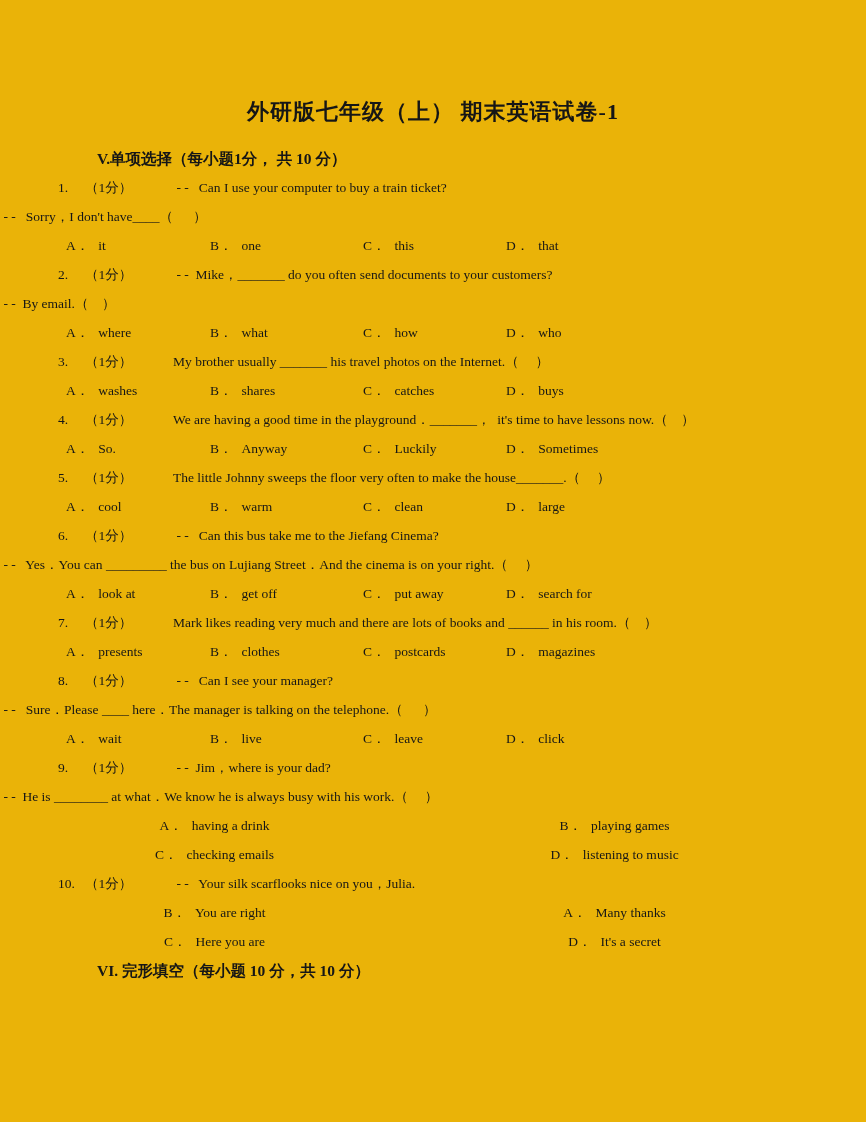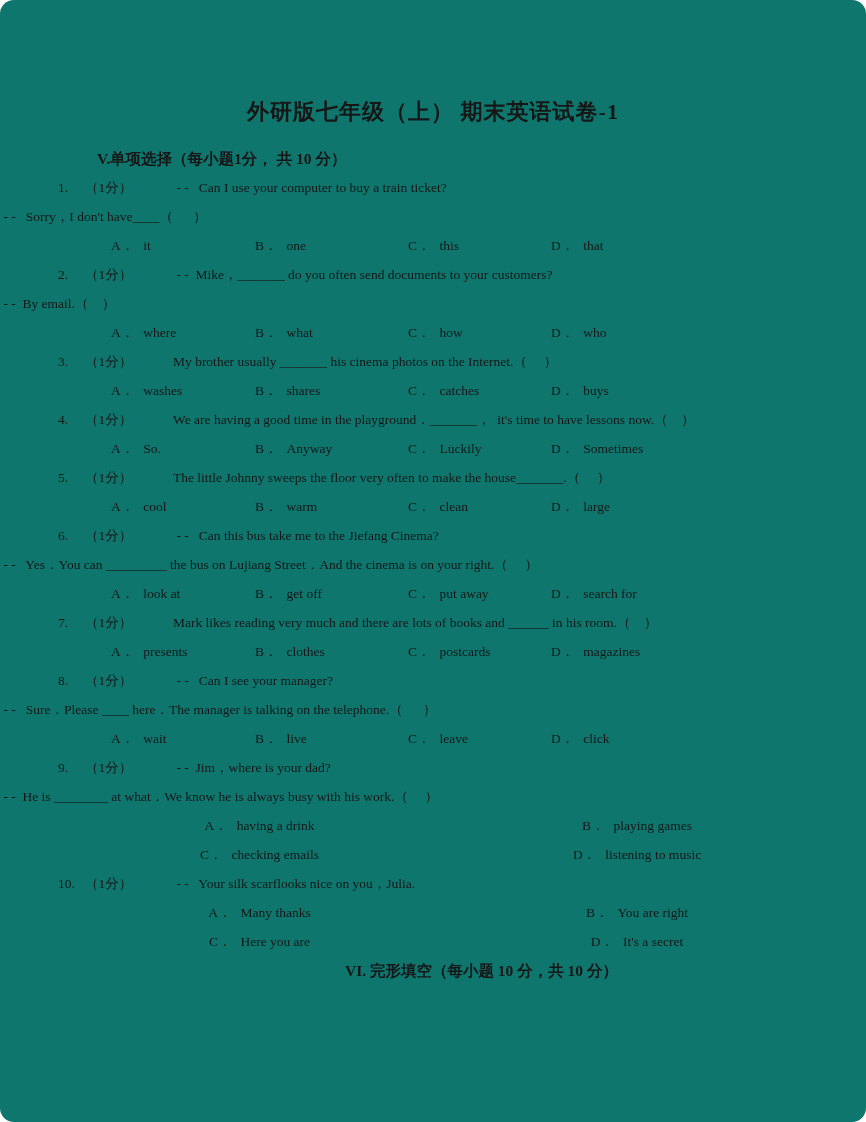--- a/index.html
+++ b/index.html
@@ -2,58 +2,57 @@
 <html><head>
 <meta charset="utf-8">
 <style>
   * { margin: 0; padding: 0; box-sizing: border-box; }
   html, body { background: #ffffff; }
   .page {
     position: relative;
     width: 866px;
     height: 1122px;
     margin: 0 auto;
-    background: #0f766e;
+    background: #eab308;
     color: #161616;
     font-family: "Liberation Serif", "DejaVu Serif", serif;
     padding-top: 97px;
     overflow: hidden;
-    border-radius: 14px;
   }
   .title {
     height: 30px;
     line-height: 30px;
     text-align: center;
     font-size: 22px;
     font-weight: bold;
     letter-spacing: 1px;
     white-space: pre;
   }
   .heading {
     margin-top: 17px;
     height: 29px;
     line-height: 29px;
     padding-left: 97px;
     font-size: 15.5px;
     font-weight: bold;
     white-space: pre;
   }
-  .heading.second { margin-top: 0; text-align: center; }
+  .heading.second { margin-top: 0; }
   .line {
     height: 29px;
     line-height: 29px;
     font-size: 13.5px;
     white-space: pre;
   }
   .first { padding-left: 58px; }
   .qnum  { display: inline-block; min-width: 27px; }
   .qscore{ display: inline-block; min-width: 80px; }
   .qtext { margin-left: 8px; }
   .cont  { }
-  .optrow { padding-left: 111px; display: grid; }
+  .optrow { padding-left: 66px; display: grid; }
   .cols4 { grid-template-columns: 144px 153px 143px auto; }
   .cols2 { grid-template-columns: 297px auto; text-align: center; }
   .opt-label { margin-right: 9px; }
 </style>
 </head>
 <body>
 
 <div class="page">
   <h1 class="title">外研版七年级（上） 期末英语试卷-1</h1>
   <div class="heading">V.单项选择（每小题1分， 共 10 分）</div>
@@ -62,21 +61,21 @@
         <div class="line first"><span class="qnum">1.</span><span class="qscore">（1分）</span><span class="qtext"> - -   Can I use your computer to buy a train ticket?</span></div>
         <div class="line cont"> - -   Sorry，I don't have____（      ）</div>
         <div class="line optrow cols4"><span class="opt"><span class="opt-label">A．</span><span class="opt-text">it</span></span><span class="opt"><span class="opt-label">B．</span><span class="opt-text">one</span></span><span class="opt"><span class="opt-label">C．</span><span class="opt-text">this</span></span><span class="opt"><span class="opt-label">D．</span><span class="opt-text">that</span></span></div>
       </div>
       <div class="question">
         <div class="line first"><span class="qnum">2.</span><span class="qscore">（1分）</span><span class="qtext"> - -  Mike，_______ do you often send documents to your customers?</span></div>
         <div class="line cont"> - -  By email.（    ）</div>
         <div class="line optrow cols4"><span class="opt"><span class="opt-label">A．</span><span class="opt-text">where</span></span><span class="opt"><span class="opt-label">B．</span><span class="opt-text">what</span></span><span class="opt"><span class="opt-label">C．</span><span class="opt-text">how</span></span><span class="opt"><span class="opt-label">D．</span><span class="opt-text">who</span></span></div>
       </div>
       <div class="question">
-        <div class="line first"><span class="qnum">3.</span><span class="qscore">（1分）</span><span class="qtext">My brother usually _______ his cinema photos on the Internet.（     ）</span></div>
+        <div class="line first"><span class="qnum">3.</span><span class="qscore">（1分）</span><span class="qtext">My brother usually _______ his travel photos on the Internet.（     ）</span></div>
         <div class="line optrow cols4"><span class="opt"><span class="opt-label">A．</span><span class="opt-text">washes</span></span><span class="opt"><span class="opt-label">B．</span><span class="opt-text">shares</span></span><span class="opt"><span class="opt-label">C．</span><span class="opt-text">catches</span></span><span class="opt"><span class="opt-label">D．</span><span class="opt-text">buys</span></span></div>
       </div>
       <div class="question">
         <div class="line first"><span class="qnum">4.</span><span class="qscore">（1分）</span><span class="qtext">We are having a good time in the playground．_______，  it's time to have lessons now.（    ）</span></div>
         <div class="line optrow cols4"><span class="opt"><span class="opt-label">A．</span><span class="opt-text">So.</span></span><span class="opt"><span class="opt-label">B．</span><span class="opt-text">Anyway</span></span><span class="opt"><span class="opt-label">C．</span><span class="opt-text">Luckily</span></span><span class="opt"><span class="opt-label">D．</span><span class="opt-text">Sometimes</span></span></div>
       </div>
       <div class="question">
         <div class="line first"><span class="qnum">5.</span><span class="qscore">（1分）</span><span class="qtext">The little Johnny sweeps the floor very often to make the house_______.（     ）</span></div>
         <div class="line optrow cols4"><span class="opt"><span class="opt-label">A．</span><span class="opt-text">cool</span></span><span class="opt"><span class="opt-label">B．</span><span class="opt-text">warm</span></span><span class="opt"><span class="opt-label">C．</span><span class="opt-text">clean</span></span><span class="opt"><span class="opt-label">D．</span><span class="opt-text">large</span></span></div>
       </div>
@@ -95,18 +94,18 @@
         <div class="line optrow cols4"><span class="opt"><span class="opt-label">A．</span><span class="opt-text">wait</span></span><span class="opt"><span class="opt-label">B．</span><span class="opt-text">live</span></span><span class="opt"><span class="opt-label">C．</span><span class="opt-text">leave</span></span><span class="opt"><span class="opt-label">D．</span><span class="opt-text">click</span></span></div>
       </div>
       <div class="question">
         <div class="line first"><span class="qnum">9.</span><span class="qscore">（1分）</span><span class="qtext"> - -  Jim，where is your dad?</span></div>
         <div class="line cont"> - -  He is ________ at what．We know he is always busy with his work.（     ）</div>
         <div class="line optrow cols2"><span class="opt"><span class="opt-label">A．</span><span class="opt-text">having a drink</span></span><span class="opt"><span class="opt-label">B．</span><span class="opt-text">playing games</span></span></div>
         <div class="line optrow cols2"><span class="opt"><span class="opt-label">C．</span><span class="opt-text">checking emails</span></span><span class="opt"><span class="opt-label">D．</span><span class="opt-text">listening to music</span></span></div>
       </div>
       <div class="question">
         <div class="line first"><span class="qnum">10.</span><span class="qscore">（1分）</span><span class="qtext"> - -   Your silk scarflooks nice on you，Julia.</span></div>
-        <div class="line optrow cols2"><span class="opt"><span class="opt-label">A．</span><span class="opt-text">Many thanks</span></span><span class="opt"><span class="opt-label">B．</span><span class="opt-text">You are right</span></span></div>
+        <div class="line optrow cols2"><span class="opt"><span class="opt-label">B．</span><span class="opt-text">You are right</span></span><span class="opt"><span class="opt-label">A．</span><span class="opt-text">Many thanks</span></span></div>
         <div class="line optrow cols2"><span class="opt"><span class="opt-label">C．</span><span class="opt-text">Here you are</span></span><span class="opt"><span class="opt-label">D．</span><span class="opt-text">It's a secret</span></span></div>
       </div>
     </div>
   <div class="heading second">VI. 完形填空（每小题 10 分，共 10 分）</div>
 </div>
 
 </body></html>

